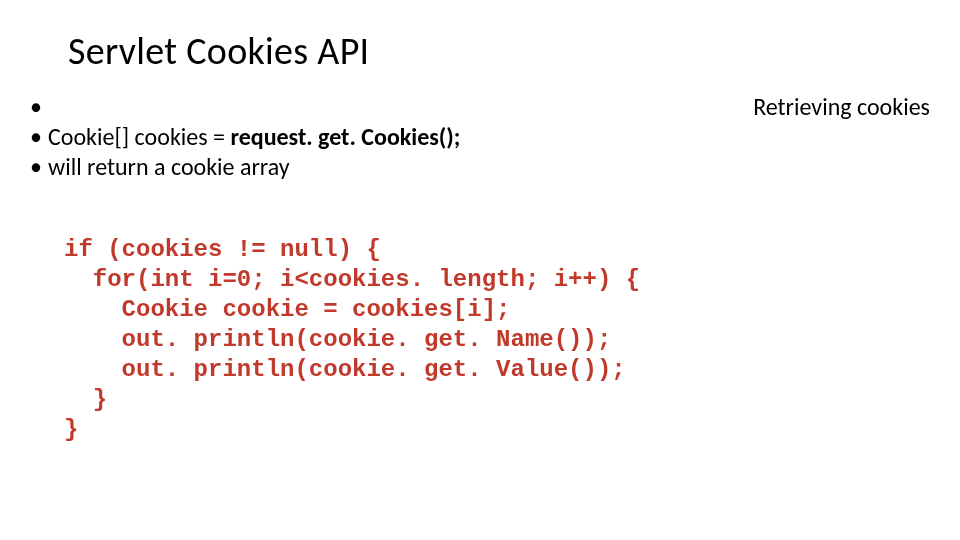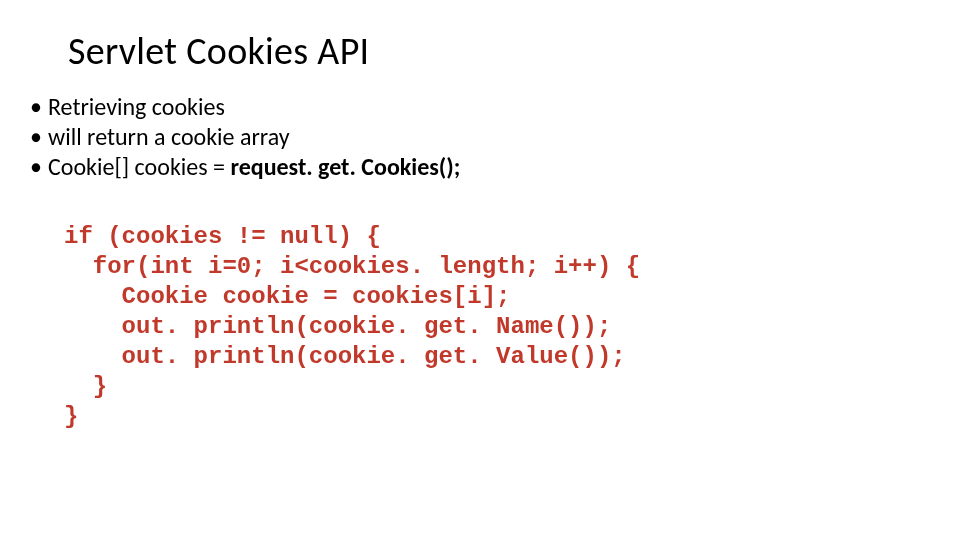--- a/index.html
+++ b/index.html
@@ -26,20 +26,21 @@
     letter-spacing: 0.3px;
     font-family: "Calibri Light", Calibri, "Segoe UI Light", Arial, sans-serif;
   }
   .body {
     font-size: 24px;
     line-height: 1.25;
   }
   .lvl1 {
     margin: 0 0 0 0;
     padding: 0 0 0 4px;
+    text-align: right;
   }
   .lvl2 {
     margin: 0;
     padding: 0 0 0 28px;
   }
   .bullet {
     position: relative;
     padding-left: 18px;
   }
   .bullet::before {
@@ -48,42 +49,42 @@
     left: 0;
     top: 0;
   }
   .bold { font-weight: 700; }
   .code {
     font-family: "Courier New", monospace;
     font-size: 24px;
     color: #c0392b; 
     font-weight: 700;
     line-height: 1.25;
-    margin: 4px 0 0 34px;
+    margin: 17px 0 0 34px;
     white-space: pre;
   }
   .spacer { height: 36px; }
 </style>
 </head>
 <body>
 
 <div class="slide">
 
   <h1 class="title">Servlet Cookies API</h1>
 
   <div class="body">
 
     <div class="lvl1 bullet">
       <span>Retrieving cookies</span>
     </div>
     <div class="lvl2 bullet">
-      <span>will return a cookie array</span>
+      <span>Cookie[] cookies = </span><span class="bold">request. get. Cookies();</span>
     </div>
     <div class="lvl2 bullet">
-      <span>Cookie[] cookies = </span><span class="bold">request. get. Cookies();</span>
+      <span>will return a cookie array</span>
     </div>
 
     <div class="spacer"></div>
 
 
     <div class="code">if (cookies != null) {
   for(int i=0; i&lt;cookies. length; i++) {
     Cookie cookie = cookies[i];
     out. println(cookie. get. Name());
     out. println(cookie. get. Value());

